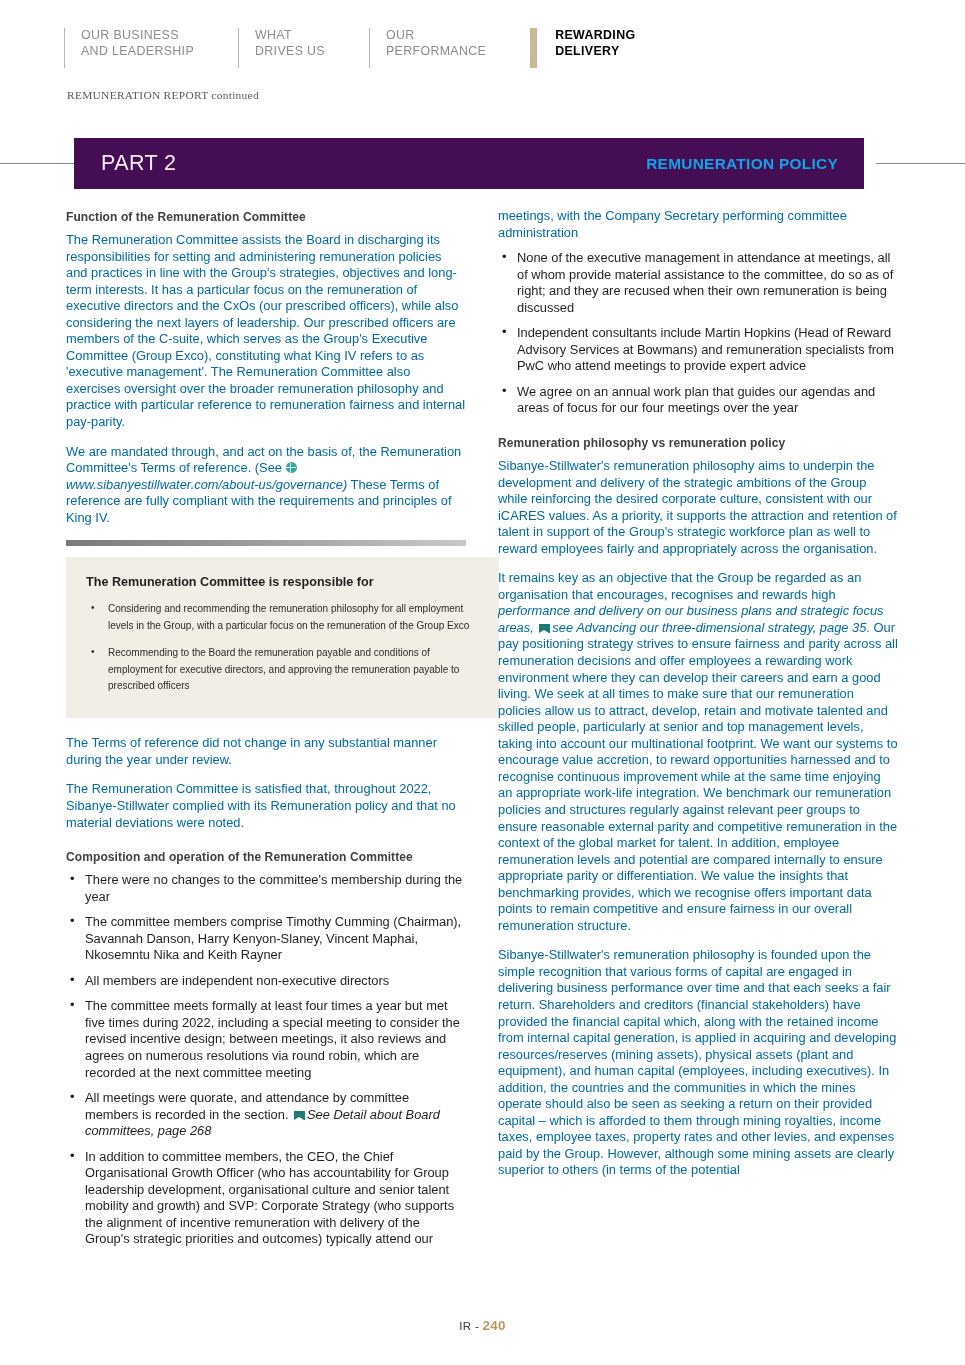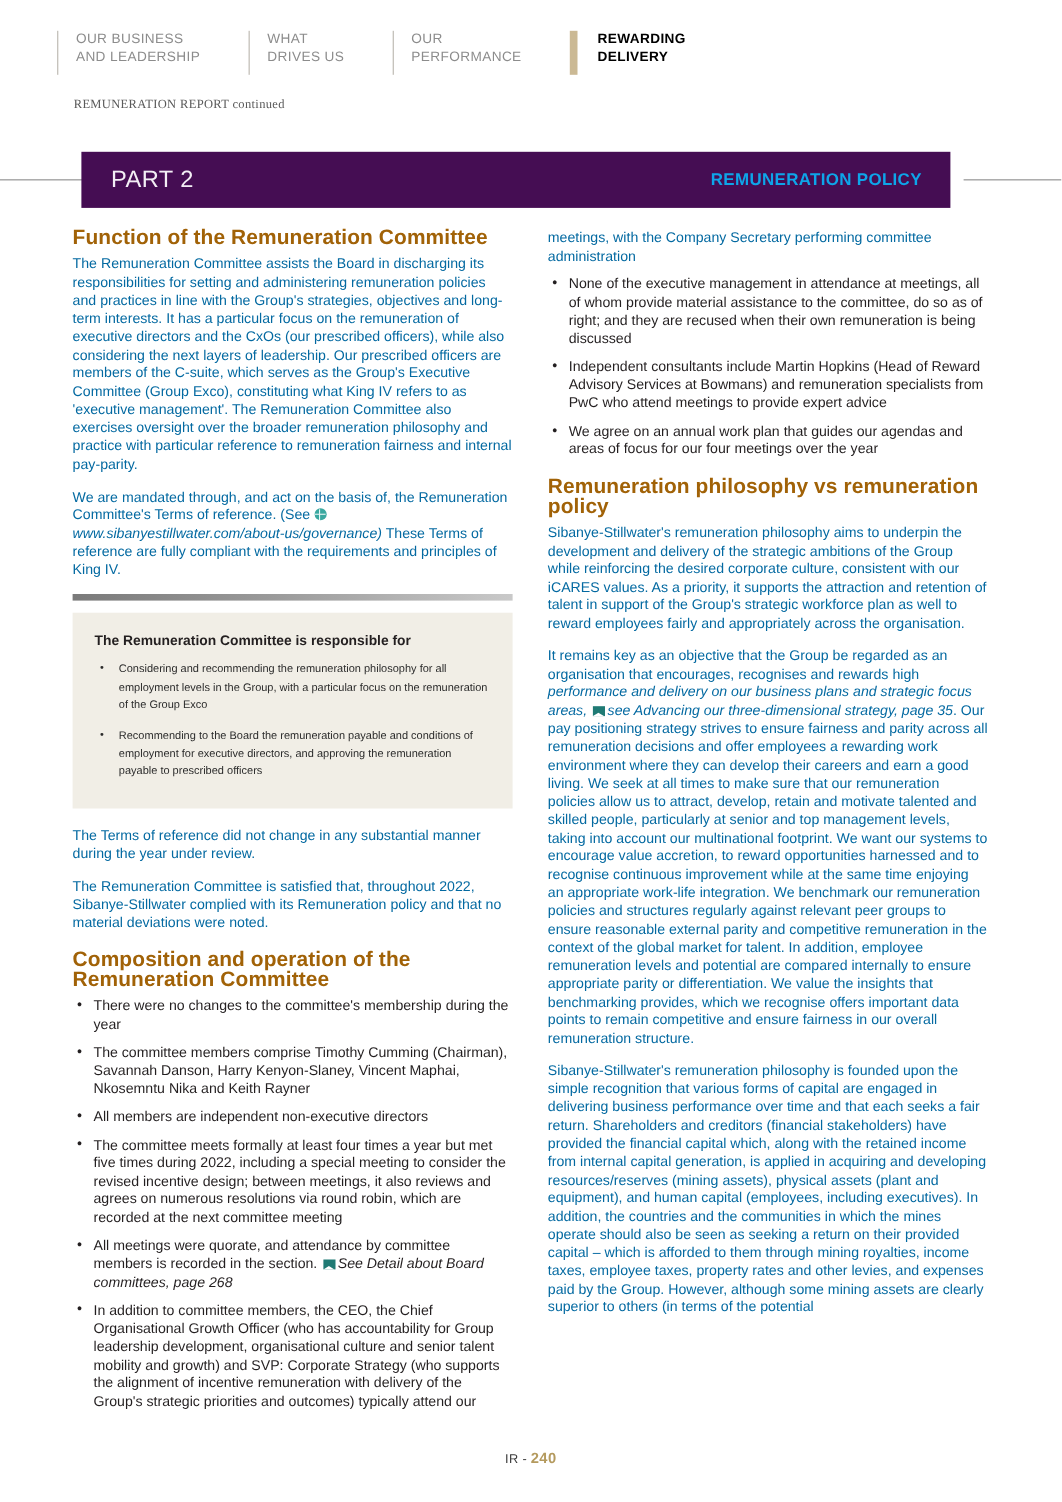--- a/index.html
+++ b/index.html
@@ -16,21 +16,21 @@
   }
 
   
   .topnav {
     position: absolute;
     left: 0; top: 0;
     width: 965px; height: 92px;
   }
   .nav-items {
     position: absolute;
-    left: 52px; top: 28px;
+    left: 64px; top: 28px;
     display: flex;
     align-items: flex-start;
   }
   .nav-item {
     display: flex;
     align-items: stretch;
     height: 40px;
   }
   .nav-sep {
     width: 1px;
@@ -110,23 +110,23 @@
   .col {
     position: absolute;
     top: 208px;
     width: 400px;
   }
   .col-left  { left: 66px; }
   .col-right { left: 498px; }
 
   h2.sec {
     margin: 0 0 6px 0;
-    font-size: 19px;
-    font-weight: bold;
-    color: #a16207;
+    font-size: 12px;
+    font-weight: bold;
+    color: #404040;
     line-height: 18px;
     letter-spacing: 0.1px;
   }
   p.body {
     margin: 0 0 13px 0;
     font-size: 12.85px;
     line-height: 16.55px;
     color: #0369a1;
     letter-spacing: 0.01px;
   }
@@ -161,21 +161,21 @@
     width: 400px;
   }
   .callout-bar {
     width: 400px; height: 6px;
     background: linear-gradient(to right, #7a7a7a 0%, #9a9a9a 45%, #c9c9c9 100%);
     margin-bottom: 11px;
   }
   .callout {
     background: #f1eee6;
     padding: 17px 22px 20px 20px;
-    width: 400px;
+    width: 433px;
   }
   .callout h3 {
     margin: 0 0 11px 0;
     font-size: 12.6px;
     font-weight: bold;
     color: #231f20;
     line-height: 16px;
   }
   .callout ul {
     margin: 0; padding: 0; list-style: none;

